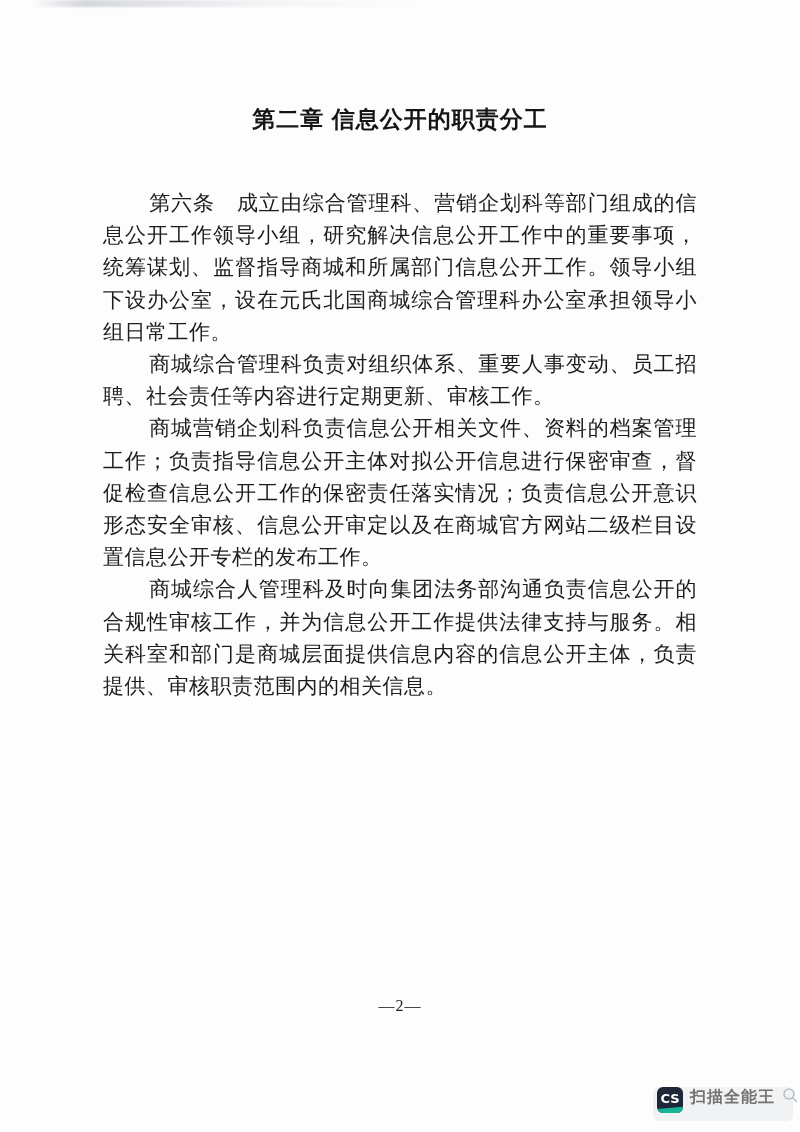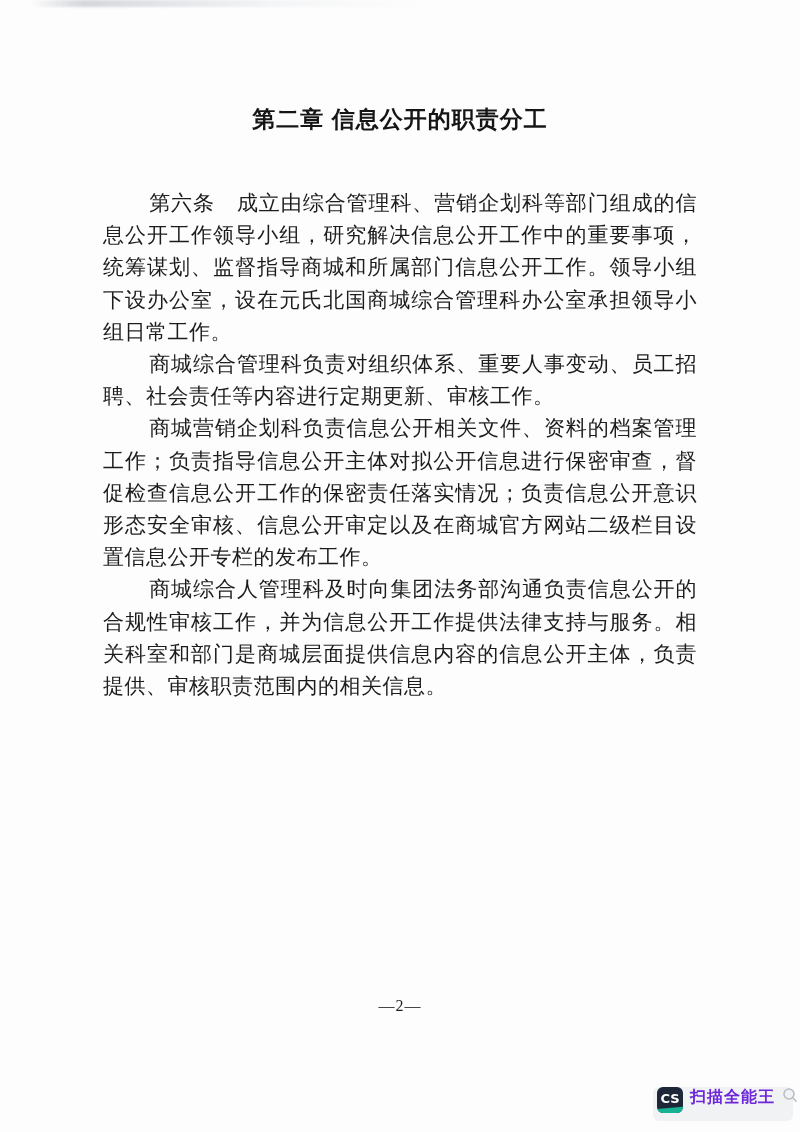--- a/index.html
+++ b/index.html
@@ -80,21 +80,21 @@
     font-family:"DejaVu Sans","Liberation Sans",sans-serif;
   }
   .cs-accent {
     position:absolute; left:-2px; right:-2px; bottom:-4px; height:9px;
     background:#17b394;
     transform:rotate(-5deg);
   }
   .cs-label {
     font-size:16px;
     font-weight:600;
-    color:#6d28d9;
+    color:#737373;
     letter-spacing:1px;
     white-space:nowrap;
   }
   .magnifier { margin-left:auto; flex:0 0 auto; }
 </style>
 </head>
 <body>
 
 <div class="scan-smudge"></div>
 

